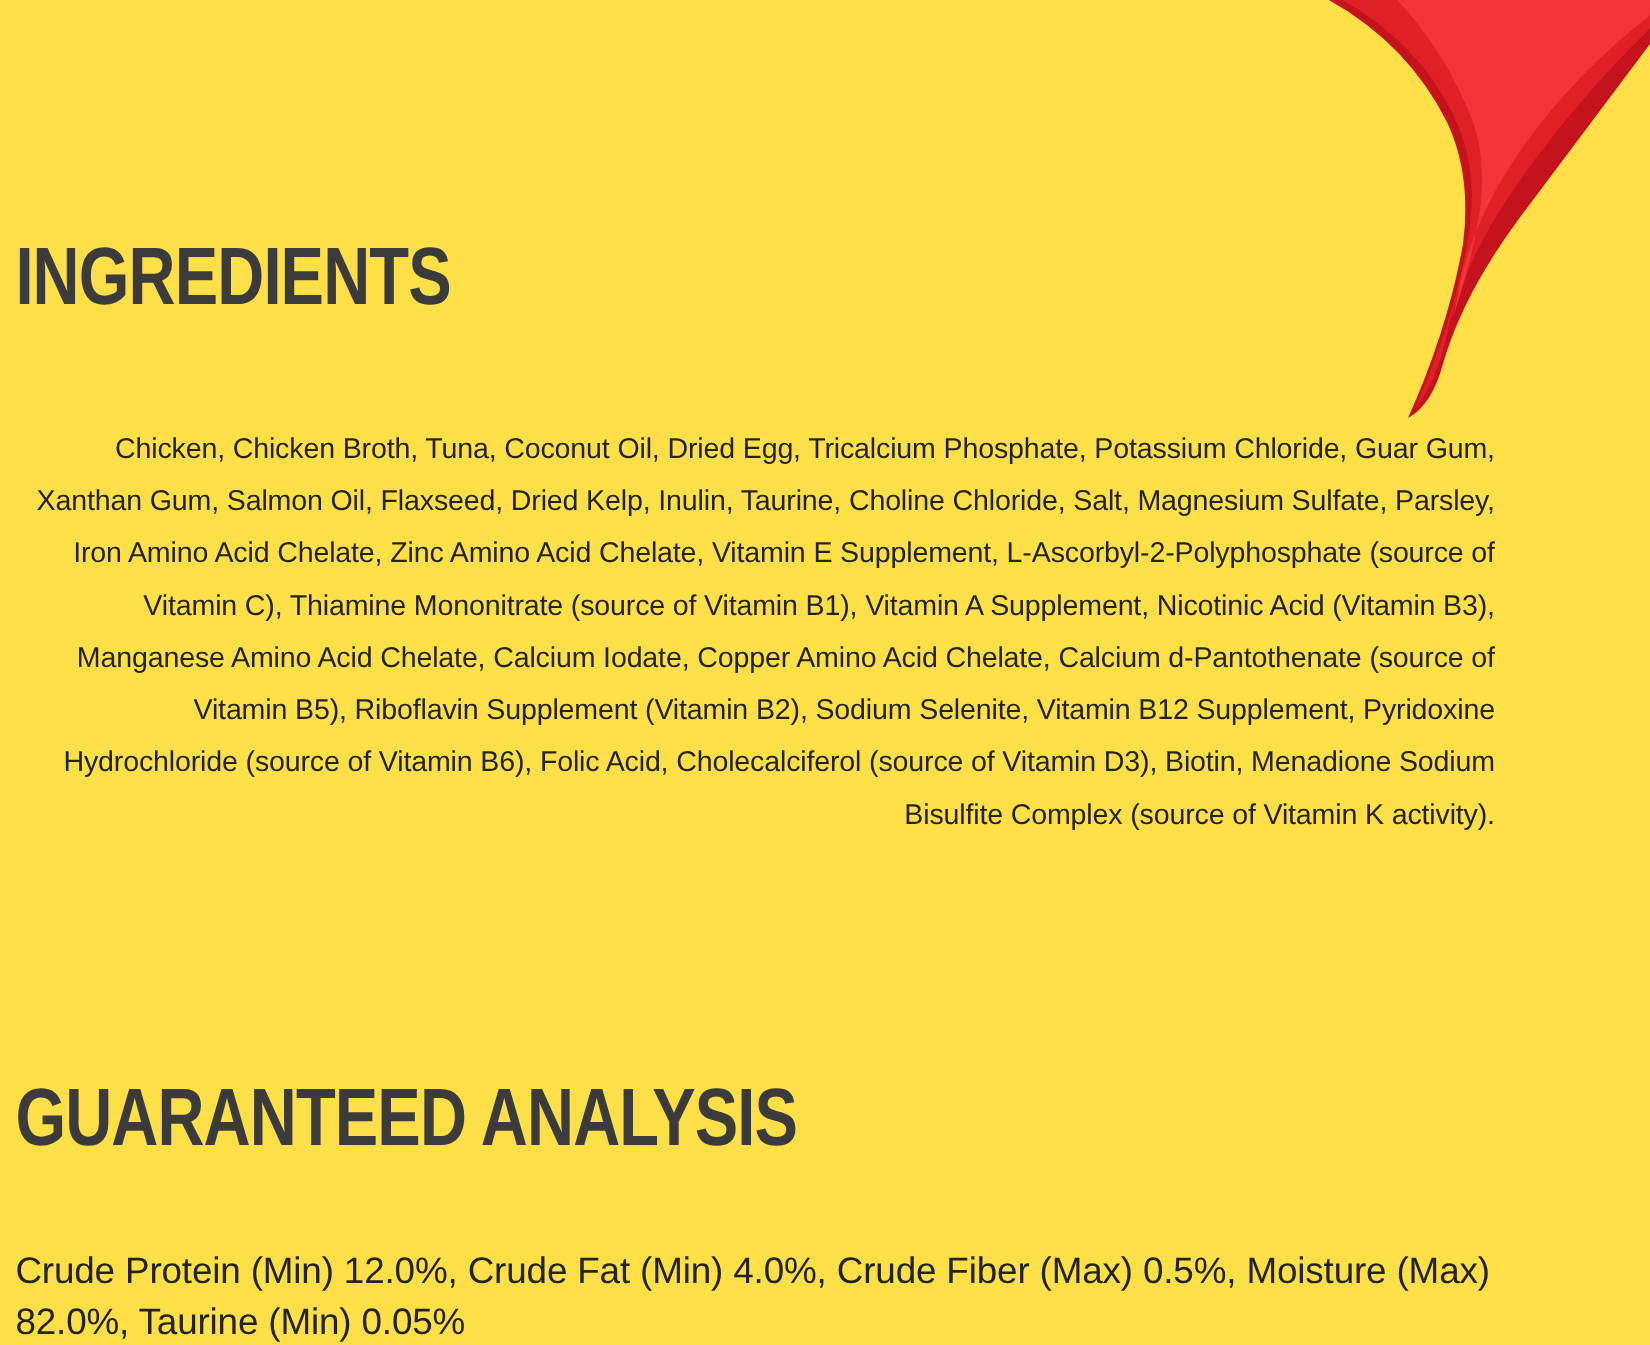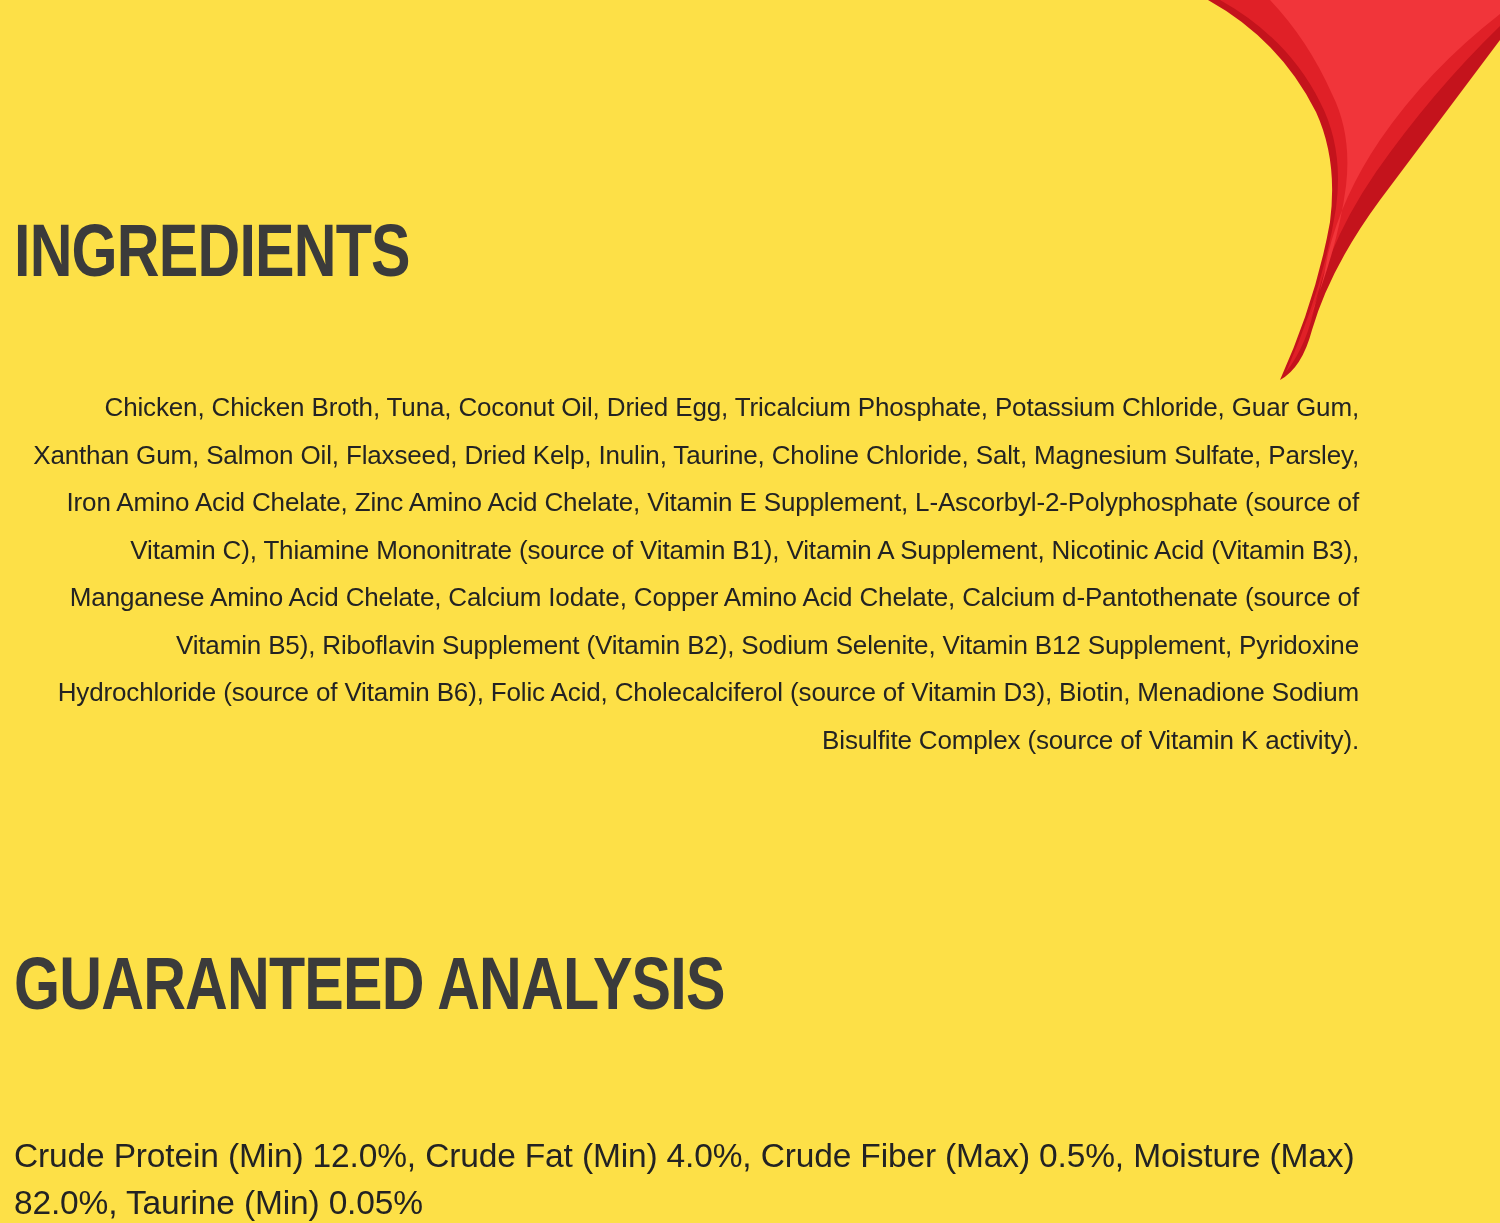--- a/index.html
+++ b/index.html
@@ -66,21 +66,21 @@
     font-size: 26px;
     line-height: 47.5px;
     color: #232323;
     letter-spacing: -0.15px;
     text-align: right;
   }
 
   #ga-title-wrap {
     position: absolute;
     left: 0;
-    top: 949px;
+    top: 981px;
   }
 
   #ga-body {
     position: absolute;
     left: 0;
     top: 1098px;
     width: 1400px;
     font-size: 33.5px;
     line-height: 47.5px;
     color: #232323;

